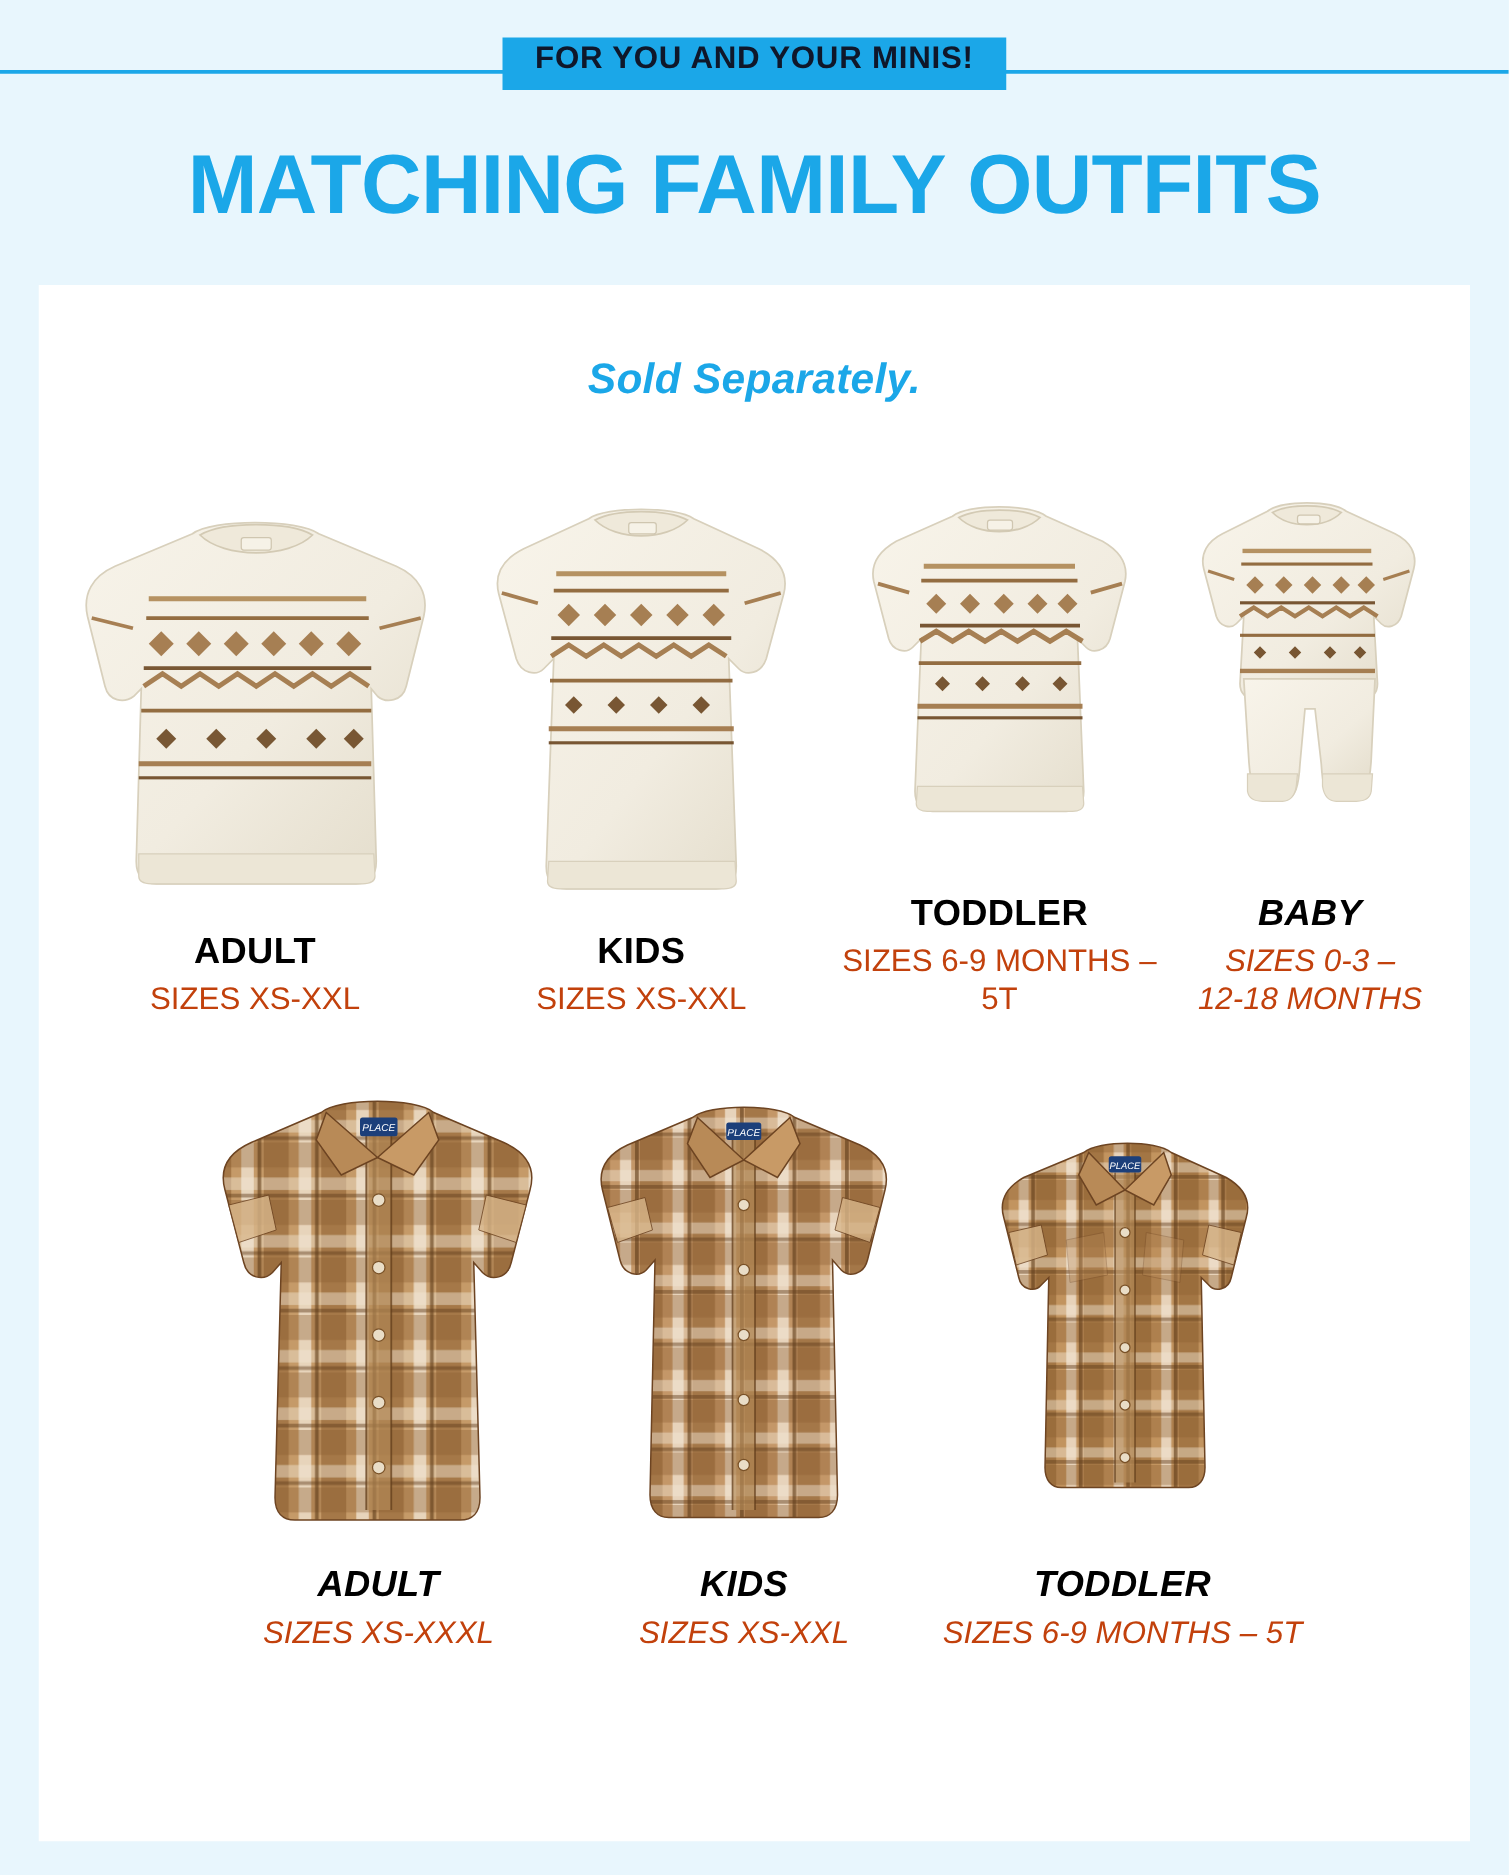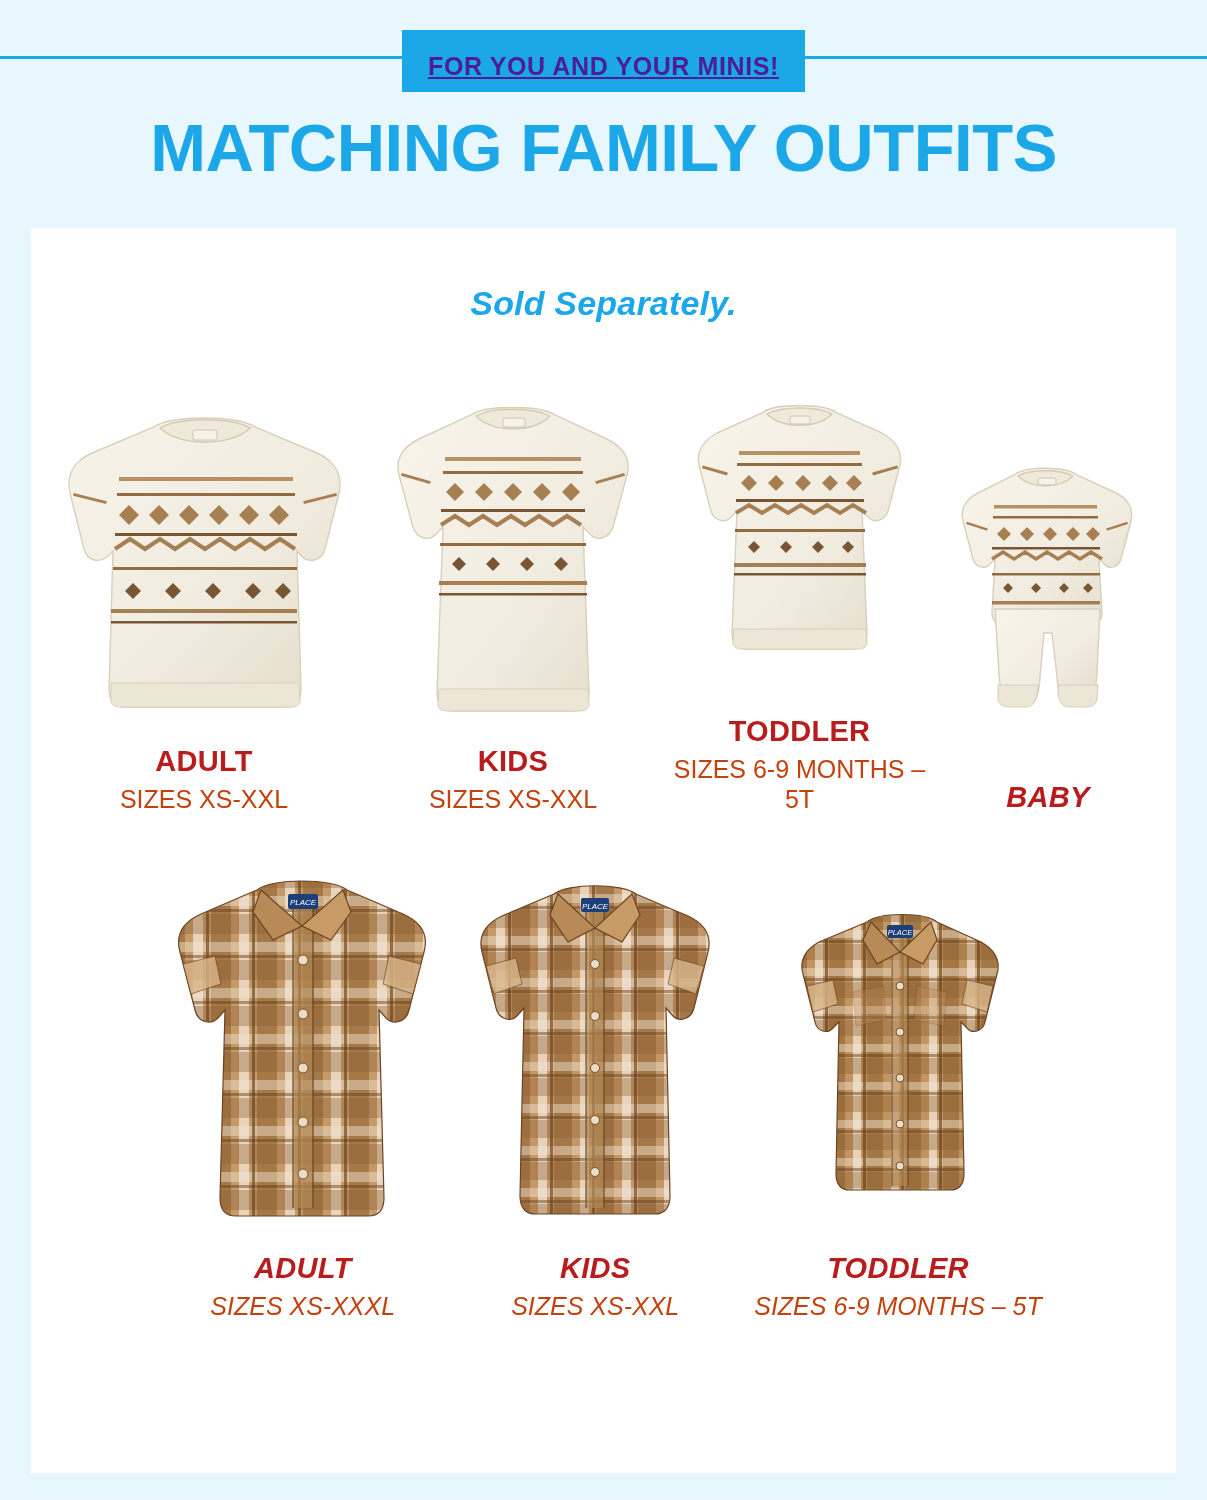--- a/index.html
+++ b/index.html
@@ -37,27 +37,26 @@
     top: 26px;
     left: 0;
     right: 0;
     height: 3px;
     background: #1ba7e8;
   }
   .eyebrow {
     position: relative;
     display: inline-block;
     background: #1ba7e8;
-    color: #4c1d95;
+    color: #0f172a;
     font-weight: bold;
     font-size: 25px;
     letter-spacing: 0.6px;
-    padding: 24px 26px 13px 26px;
+    padding: 4px 26px 13px 26px;
     line-height: 1;
-    text-decoration: underline;
   }
   .main-title {
     margin-top: 32px;
     color: #1ba7e8;
     font-weight: bold;
     font-size: 67px;
     letter-spacing: -0.5px;
     line-height: 1;
   }
 
@@ -101,21 +100,21 @@
     align-items: center;
   }
   .art {
     position: relative;
   }
   .labels {
     text-align: center;
     margin-top: 14px;
   }
   .label-title {
-    color: #b91c1c;
+    color: #000000;
     font-weight: bold;
     font-size: 29px;
     letter-spacing: 0.3px;
   }
   .label-sizes {
     color: #c2410c;
     font-size: 25px;
     margin-top: 6px;
     line-height: 1.2;
     white-space: pre-line;
@@ -347,20 +346,22 @@
               </g>
               <rect x="44" y="164" width="108" height="3.5" fill="#a07647"></rect>
               <rect x="18" y="88" width="22" height="2.5" fill="#a07647" transform="rotate(18 29 89)"></rect>
               <rect x="158" y="88" width="22" height="2.5" fill="#a07647" transform="rotate(-18 169 89)"></rect>
             </g>
             <rect x="90" y="41" width="18" height="7" rx="2" fill="#f6f2e7" stroke="#cfc6b0"></rect>
           </svg>
         </div>
         <div class="labels">
           <div class="label-title">BABY</div>
+          <div class="label-sizes">SIZES 0-3 –
+12-18 MONTHS</div>
         </div>
       </div>
 
     </div>
 
     <div class="row row-2">
 
       <div class="item">
         <div class="art">
           <svg width="275" height="370" viewBox="0 0 275 370">

